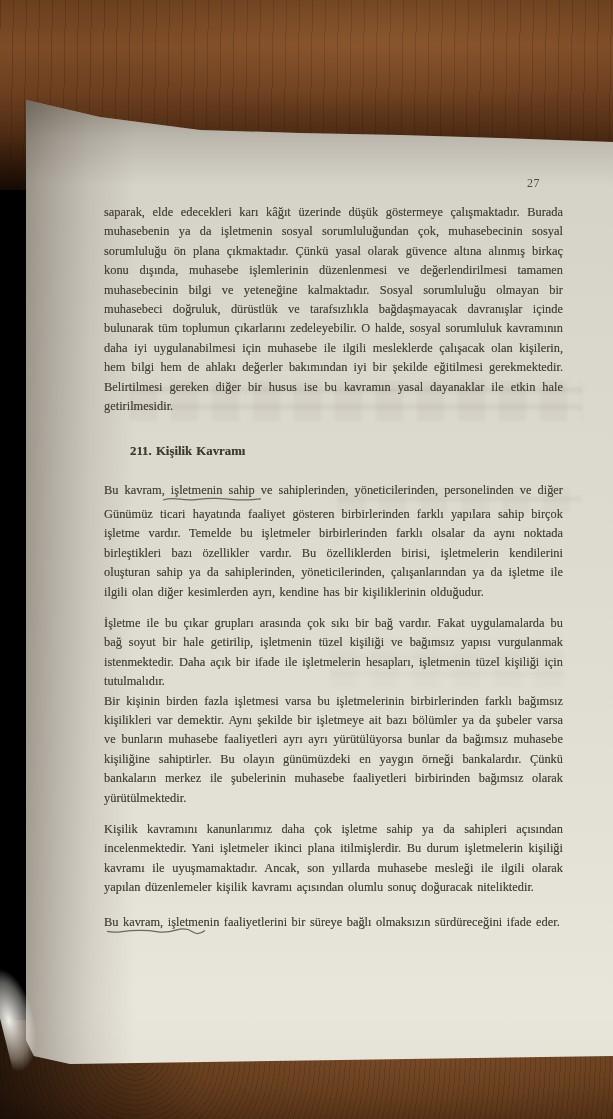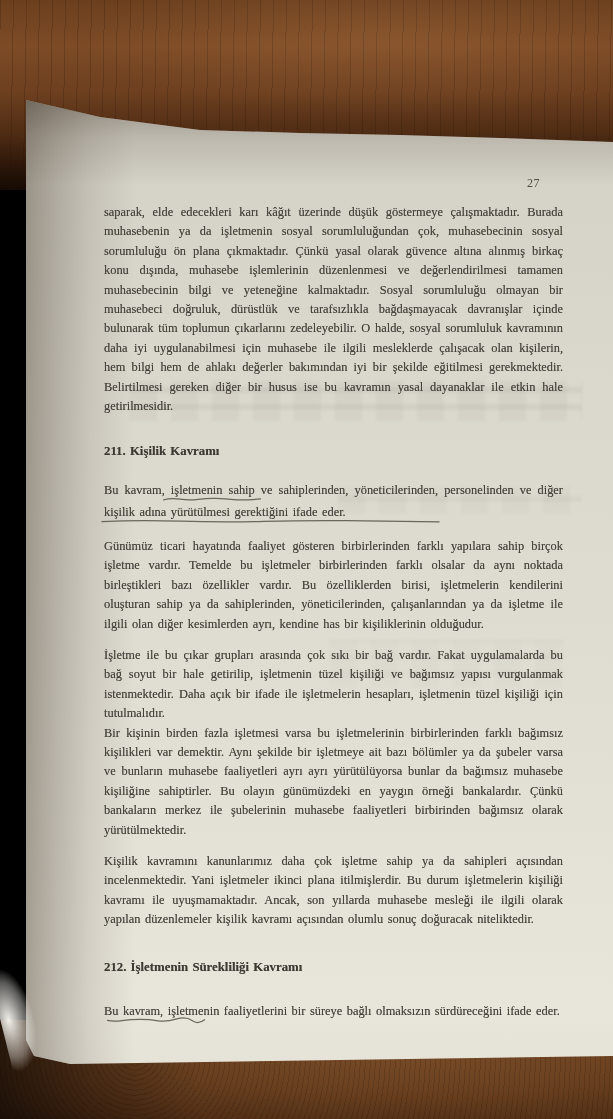--- a/index.html
+++ b/index.html
@@ -75,23 +75,23 @@
     font-size:12.4px;line-height:19.4px;
     text-align:justify;word-spacing:1.4px;
     text-shadow:0 0 .4px rgba(69,65,58,.55);
   }
   .content p{margin:0;}
   p.para-intro{margin-bottom:26px;}
   h3.heading{
     font-size:12.8px;font-weight:bold;color:#3d3932;
     text-align:left;word-spacing:1px;
   }
-  h3.h211{margin-bottom:17px;}
+  h3.h211{margin-bottom:17px;margin-left:26px;}
   h3.h212{margin:28px 0 24px 0;}
-  .def-para{margin-bottom:14px;}
+  .def-para{margin-bottom:4px;}
   .def-line{
     position:relative;line-height:22px;white-space:nowrap;
     text-align:justify;
   }
   .def-line.stretch{text-align:justify;text-align-last:justify;white-space:normal;}
   .pen{
     position:absolute;height:8px;bottom:-2px;overflow:visible;
     pointer-events:none;
   }
   .pen path{stroke:var(--pen);stroke-width:1.25px;fill:none;opacity:.85;vector-effect:non-scaling-stroke;}
@@ -131,37 +131,30 @@
 
       <h3 class="heading h211">211. Kişilik Kavramı</h3>
 
       <div class="def-para">
         <div class="def-line stretch">
           <span>Bu kavram, işletmenin sahip ve sahiplerinden, yöneticilerinden, personelinden ve diğer</span>
           <svg class="pen u1" viewBox="0 0 100 8" preserveAspectRatio="none">
             <path d="M1 5 Q 9 2.8 18 4.2 T 36 4.4 T 54 3.4 T 72 4.6 T 99 3.8"></path>
           </svg>
         </div>
-        <div class="def-line">
-          <span>kişilik adına yürütülmesi gerektiğini ifade eder.</span>
-          <svg class="pen u3" viewBox="0 0 100 8" preserveAspectRatio="none">
-            <path d="M1 4.6 Q 12 2.8 24 4.2 T 48 4.4 T 72 3.6 T 99 4.8"></path>
-          </svg>
-        </div>
       </div>
 
       <p class="para-gunumuz">Günümüz ticari hayatında faaliyet gösteren birbirlerinden farklı yapılara sahip birçok işletme vardır. Temelde bu işletmeler birbirlerinden farklı olsalar da aynı noktada birleştikleri bazı özellikler vardır. Bu özelliklerden birisi, işletmelerin kendilerini oluşturan sahip ya da sahiplerinden, yöneticilerinden, çalışanlarından ya da işletme ile ilgili olan diğer kesimlerden ayrı, kendine has bir kişiliklerinin olduğudur.</p>
 
       <p class="para-isletme">İşletme ile bu çıkar grupları arasında çok sıkı bir bağ vardır. Fakat uygulamalarda bu bağ soyut bir hale getirilip, işletmenin tüzel kişiliği ve bağımsız yapısı vurgulanmak istenmektedir. Daha açık bir ifade ile işletmelerin hesapları, işletmenin tüzel kişiliği için tutulmalıdır.</p>
 
       <p class="para-birkisi">Bir kişinin birden fazla işletmesi varsa bu işletmelerinin birbirlerinden farklı bağımsız kişilikleri var demektir. Aynı şekilde bir işletmeye ait bazı bölümler ya da şubeler varsa ve bunların muhasebe faaliyetleri ayrı ayrı yürütülüyorsa bunlar da bağımsız muhasebe kişiliğine sahiptirler. Bu olayın günümüzdeki en yaygın örneği bankalardır. Çünkü bankaların merkez ile şubelerinin muhasebe faaliyetleri birbirinden bağımsız olarak yürütülmektedir.</p>
 
       <p class="para-kisilikkanun">Kişilik kavramını kanunlarımız daha çok işletme sahip ya da sahipleri açısından incelenmektedir. Yani işletmeler ikinci plana itilmişlerdir. Bu durum işletmelerin kişiliği kavramı ile uyuşmamaktadır. Ancak, son yıllarda muhasebe mesleği ile ilgili olarak yapılan düzenlemeler kişilik kavramı açısından olumlu sonuç doğuracak niteliktedir.</p>
 
-      <h3 class="heading h212">212. İşletmenin Sürekliliği Kavramı</h3>
 
       <div class="final-line">
         <span>Bu kavram, işletmenin faaliyetlerini bir süreye bağlı olmaksızın sürdüreceğini ifade eder.</span>
         <svg class="pen u4" viewBox="0 0 100 8" preserveAspectRatio="none">
           <path d="M1 4.4 Q 8 5.8 16 4.6 T 34 3.4 T 52 4.8 T 70 3.2 T 86 4.6 T 99 3.6"></path>
         </svg>
       </div>
 
     </div>
   </div>

